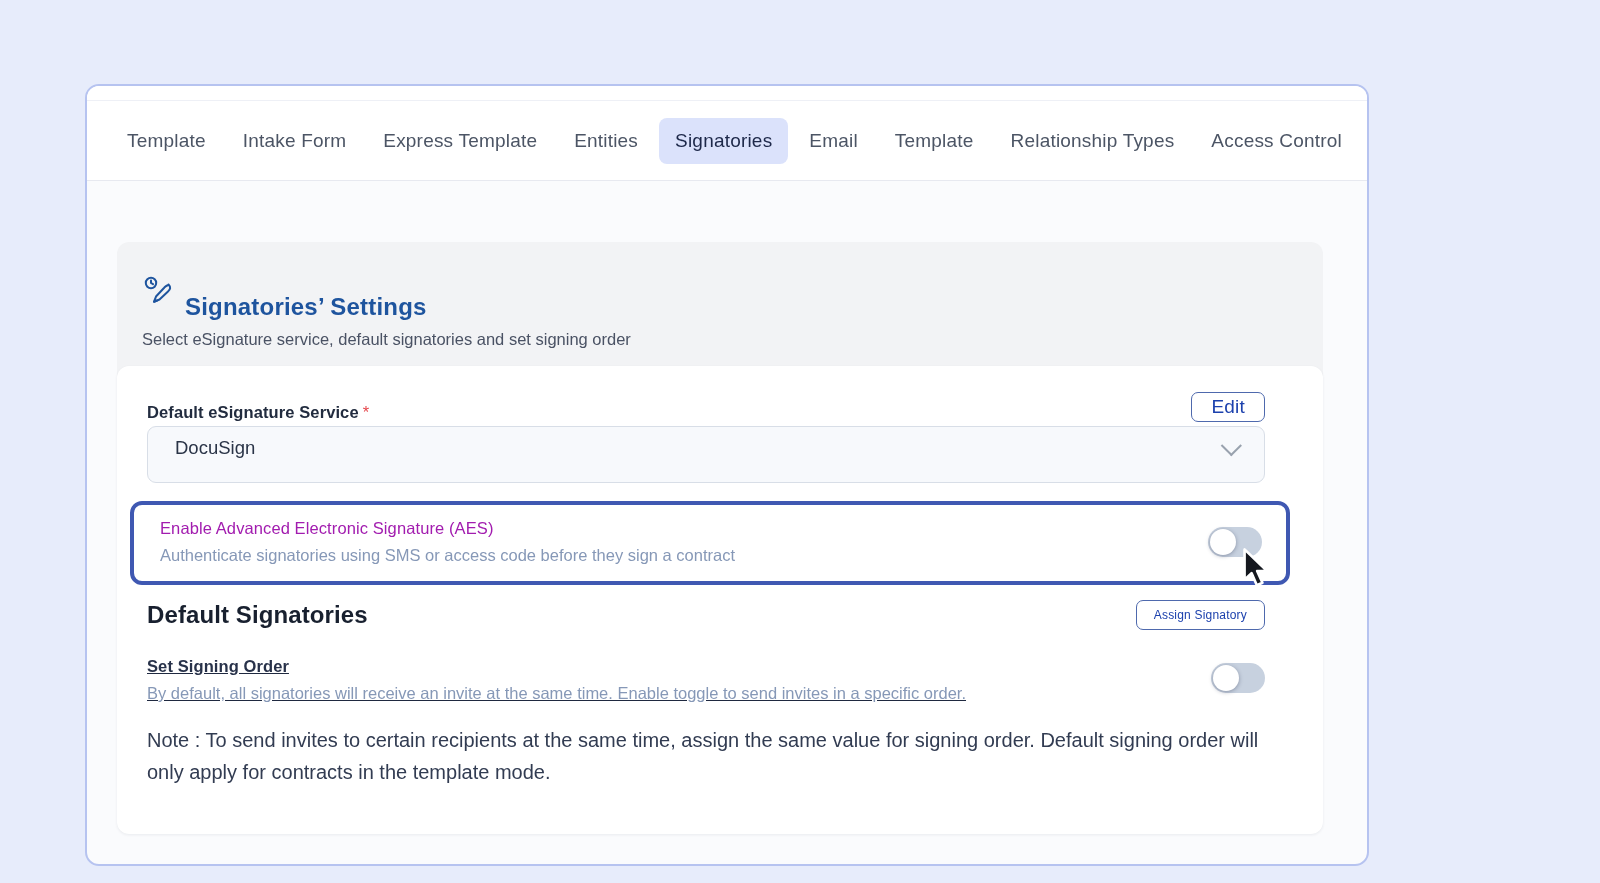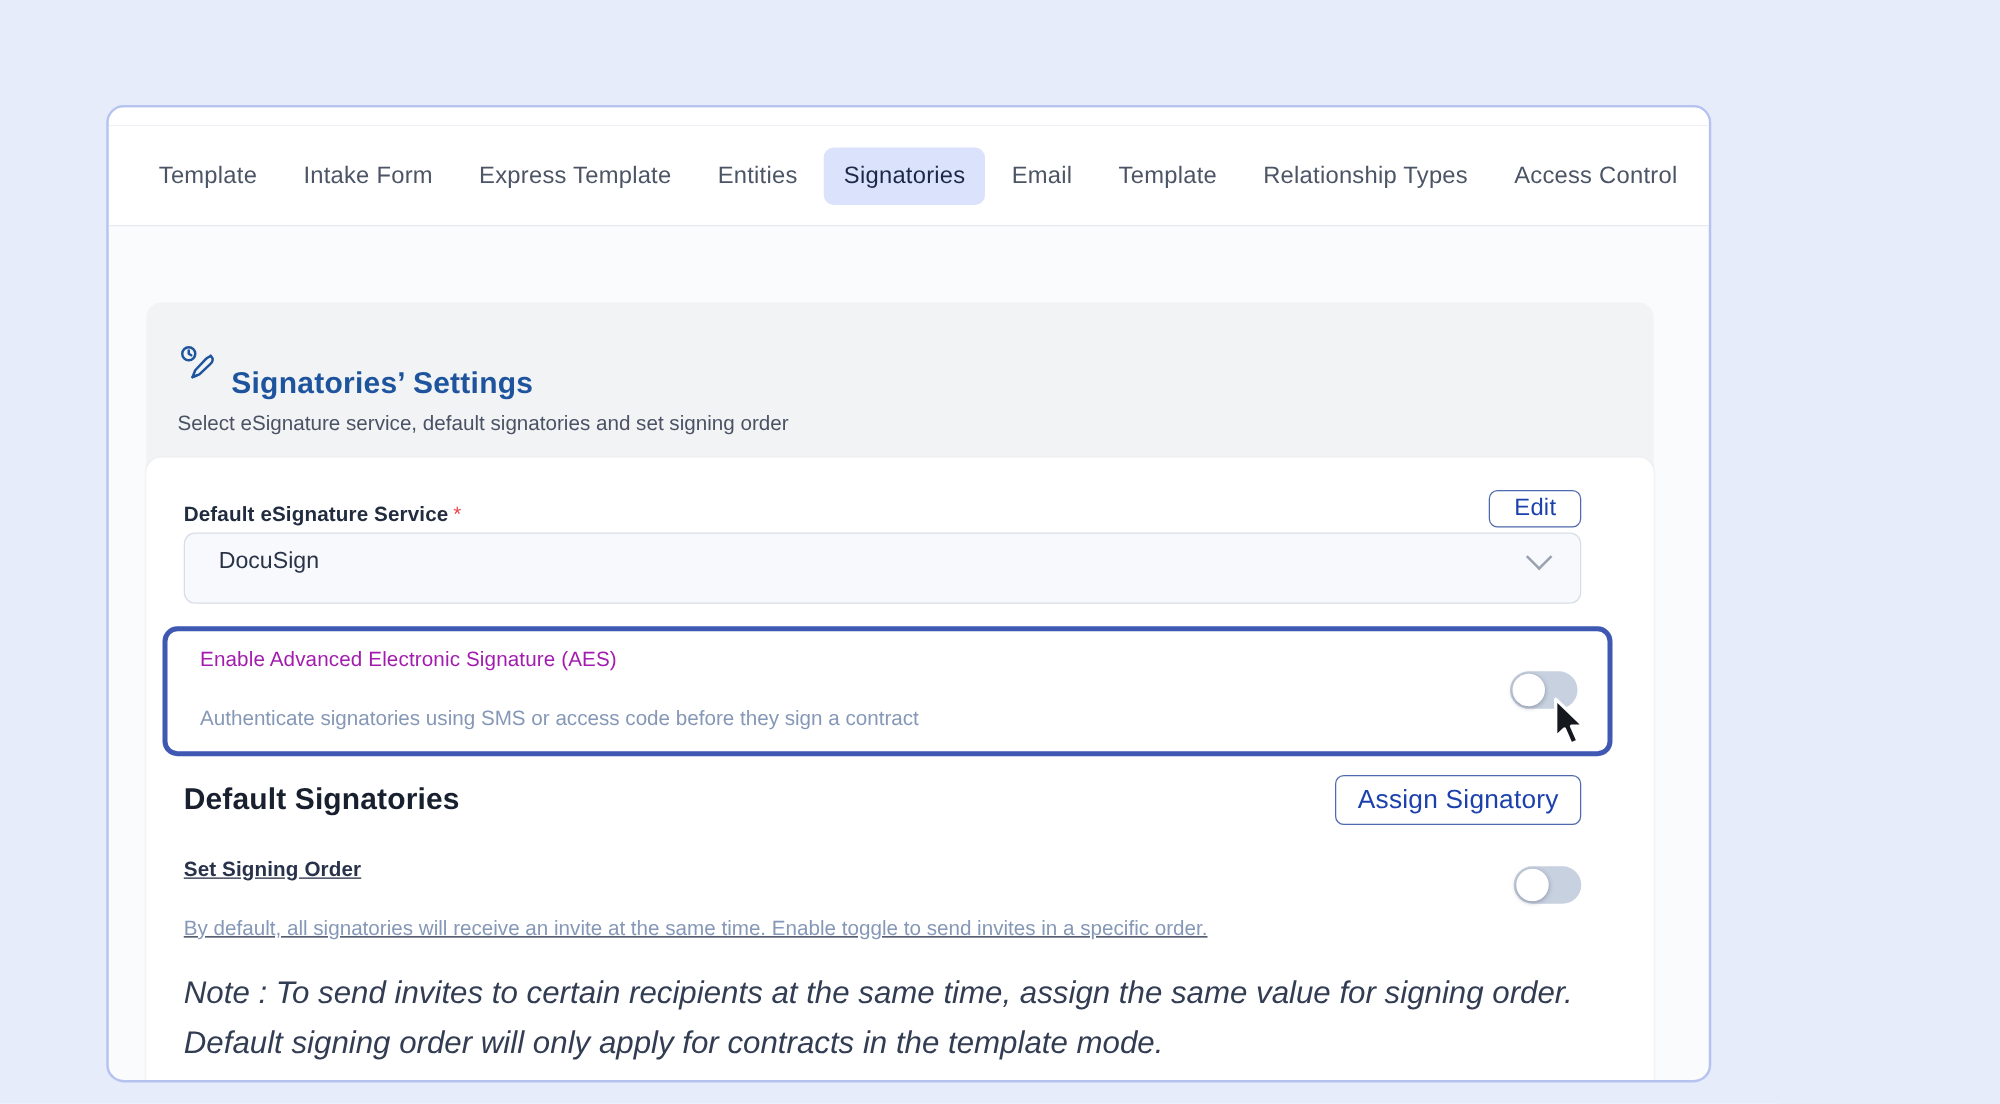--- a/index.html
+++ b/index.html
@@ -67,37 +67,37 @@
     transform:rotate(45deg) translateY(-4px);
   }
   .aes-row {
     margin:18px 0 0 -17px;
     border:4px solid #3f58b2; border-radius:12px;
     background:#ffffff;
     padding:14px 24px 16px 26px;
     display:flex; justify-content:space-between; align-items:center;
   }
   .row-title { font-size:16.5px; color:#a21caf; letter-spacing:.1px; }
-  .row-desc { margin-top:28px; font-size:16.5px; color:#8698b7; }
+  .row-desc { margin-top:8px; font-size:16.5px; color:#8698b7; }
   .toggle {
     position:relative; width:54px; height:30px;
     background:#c7d1df; border-radius:999px;
     flex:none; cursor:pointer;
   }
   .toggle .knob {
     position:absolute; left:2px; top:2px;
     width:26px; height:26px; border-radius:50%;
     background:#ffffff; box-shadow:0 1px 4px rgba(20,30,60,.35);
   }
   .toggle-wrap { position:relative; flex:none; }
   .cursor-icon { position:absolute; left:30px; top:20px; pointer-events:none; }
   .ds-row { margin-top:15px; display:flex; justify-content:space-between; align-items:center; }
   .ds-label { font-size:24px; font-weight:bold; color:#18202f; letter-spacing:.1px; }
   .so-block { margin-top:27px; display:flex; justify-content:space-between; align-items:flex-start;text-decoration:underline; }
-  .note { margin-top:21px; font-size:25px; color:#323c52; line-height:1.6; max-width:1270px;font-style:italic; }
+  .note { margin-top:21px; font-size:20px; color:#323c52; line-height:1.6; max-width:1270px; }
 </style>
 </head>
 <body>
 
 <div class="card">
 
   <div class="card-topstrip"></div>
 
   <div class="tabbar">
     <div class="tab">Template</div>
@@ -155,21 +155,21 @@
             <span class="cursor-icon">
               <svg width="38" height="42" viewBox="0 0 19 27">
                 <path d="M1.5 1.5 L1.5 21 L6 16.8 L9.4 24.6 L13 23 L9.6 15.4 L16 15.4 Z" fill="#15181f" stroke="#ffffff" stroke-width="1.7" stroke-linejoin="round"></path>
               </svg>
             </span>
           </div>
         </div>
 
         <div class="ds-row inset">
           <div class="ds-label">Default Signatories</div>
-          <button class="btn-outline" style="padding:7px 17px; font-size:21px;">Assign Signatory</button>
+          <button class="btn-outline" style="padding:7px 17px; font-size:12px;">Assign Signatory</button>
         </div>
 
         <div class="so-block inset">
           <div>
             <div class="row-title" style="font-weight:bold; color:#28324a;">Set Signing Order</div>
             <div class="row-desc">By default, all signatories will receive an invite at the same time. Enable toggle to send invites in a specific order.</div>
           </div>
           <div class="toggle" style="margin-top:6px;" role="switch" aria-checked="false">
             <div class="knob"></div>
           </div>

